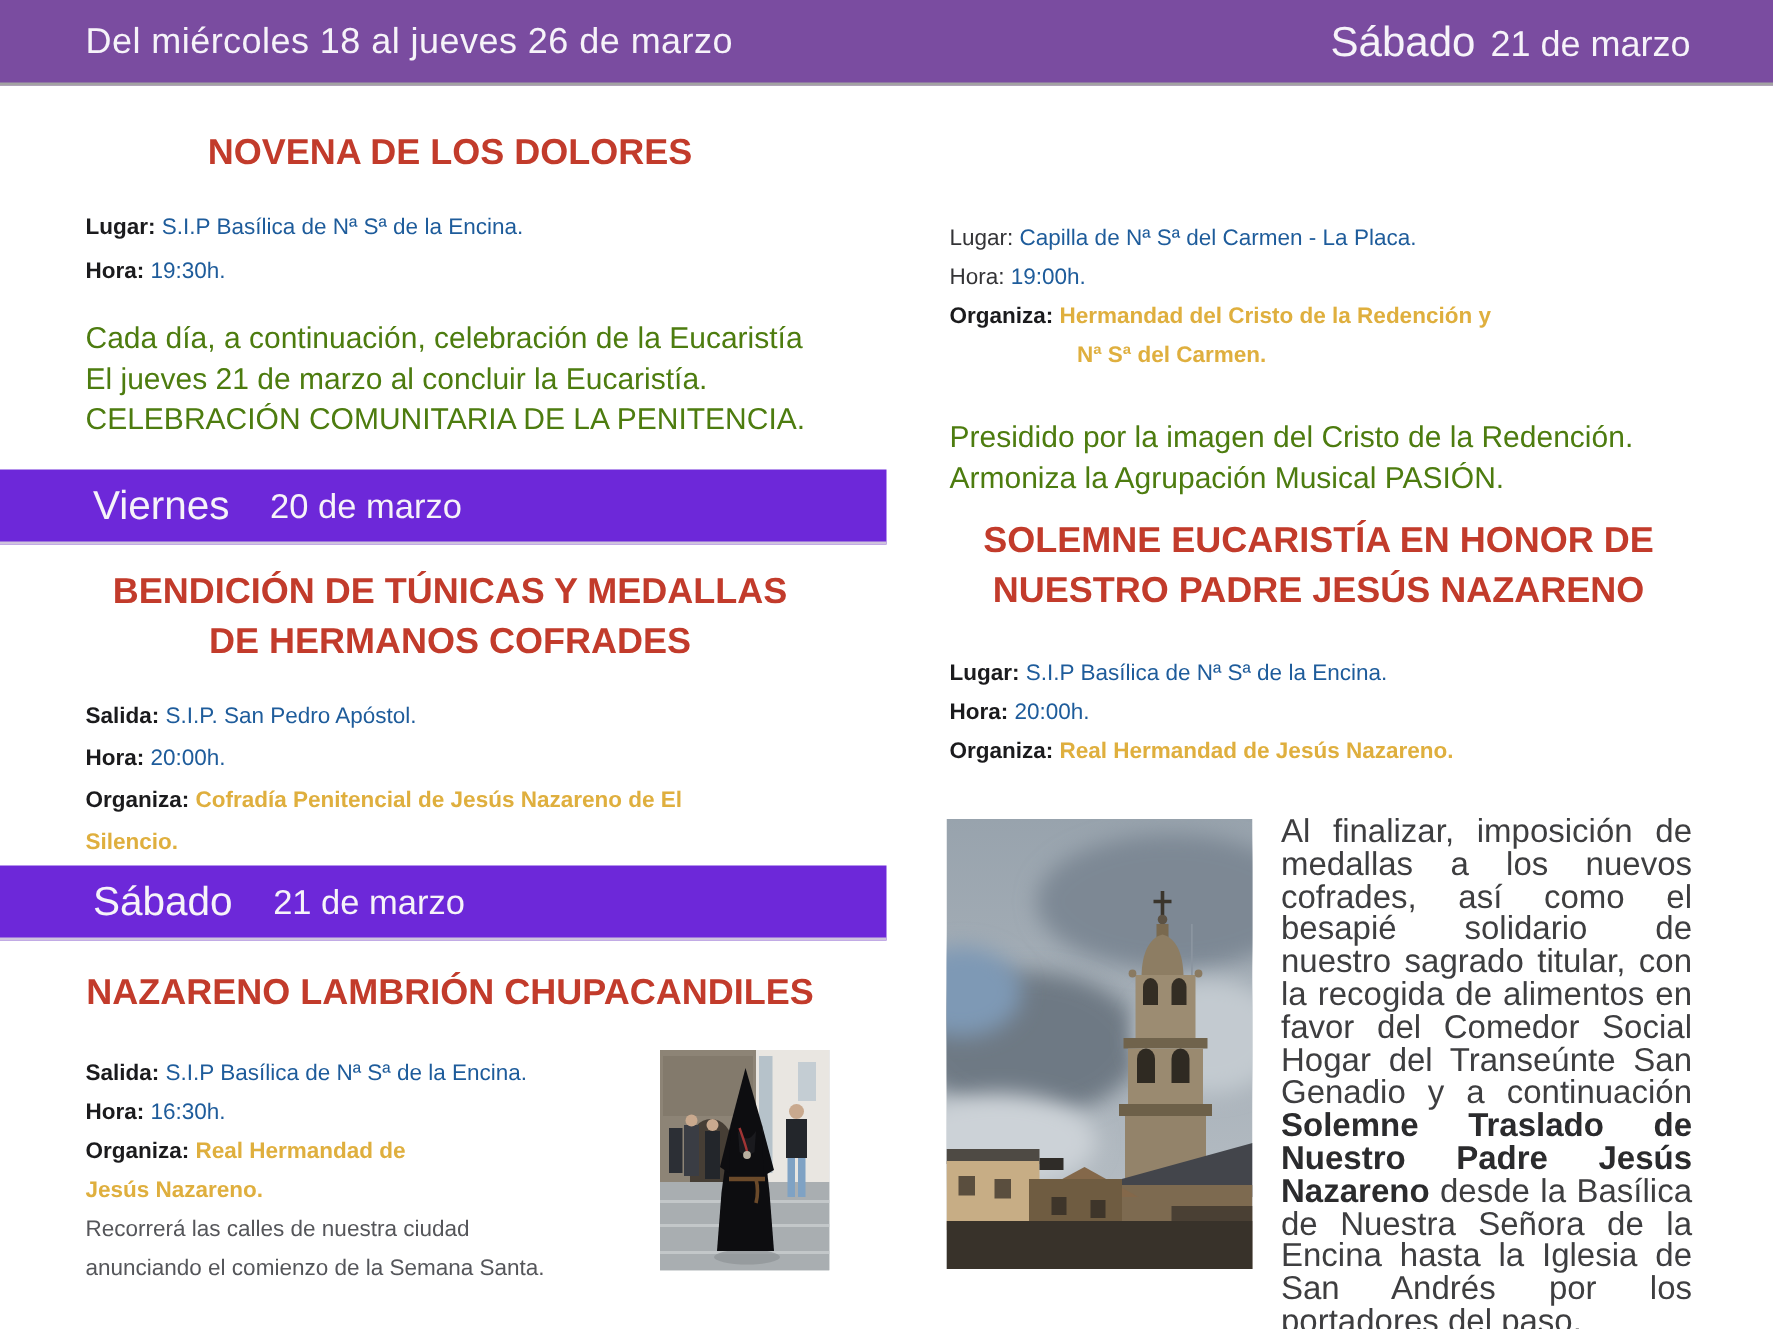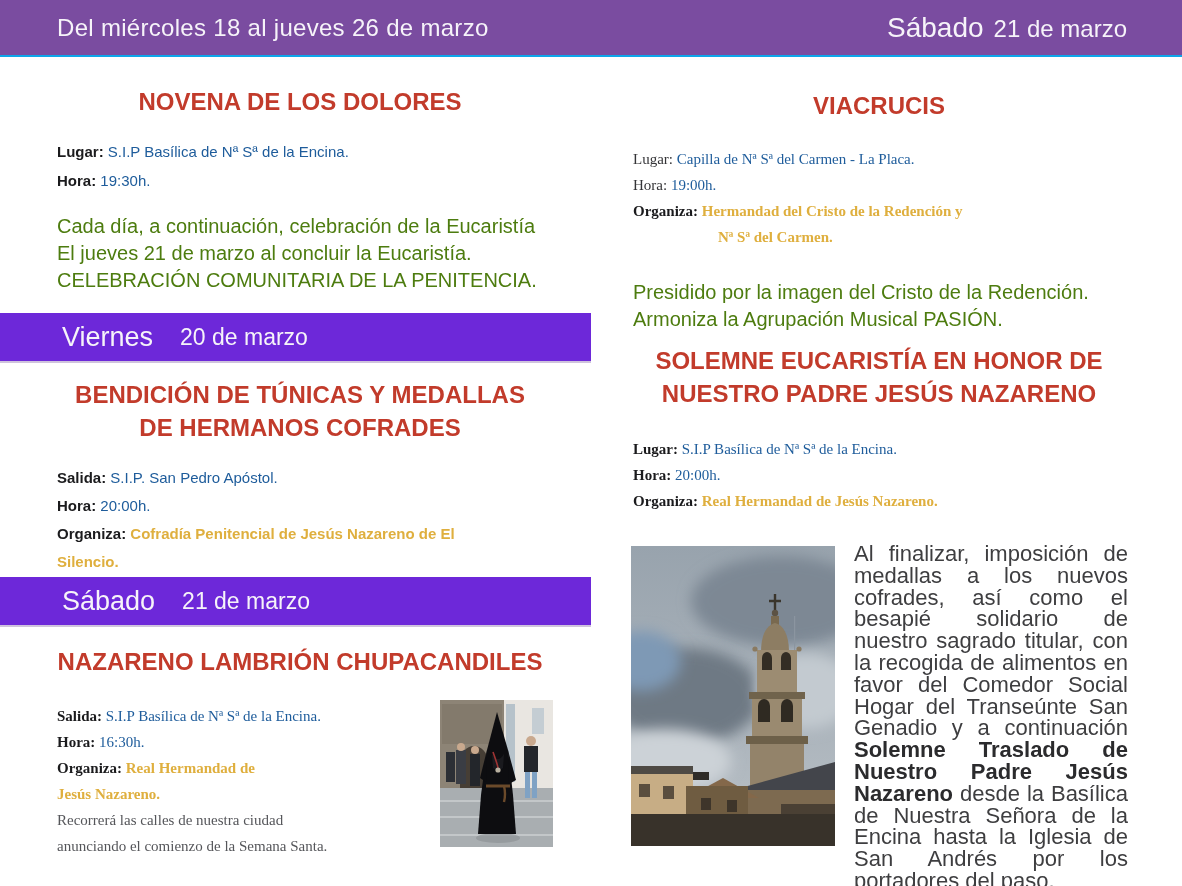--- a/index.html
+++ b/index.html
@@ -3,41 +3,41 @@
 <meta charset="utf-8">
 <style>
   html,body{margin:0;padding:0;background:#ffffff;}
   .page{position:relative;width:1182px;height:886px;background:#ffffff;overflow:hidden;
         font-family:"Liberation Sans",sans-serif;color:#1d1d1f;}
   .abs{position:absolute;}
 
   
   .topbar{top:0;left:0;width:1182px;height:57px;background:#7a4ca0;color:#f6f3f9;
           display:flex;align-items:center;justify-content:space-between;
-          padding:0 55px 0 57px;box-sizing:border-box;border-bottom:2px solid #0ea5e9;}
+          padding:0 55px 0 57px;box-sizing:border-box;border-bottom:2px solid #a3a3a3;}
   .topbar .range{font-size:24px;letter-spacing:.3px;}
   .topbar .day{font-size:28px;}
   .topbar .date{font-size:24px;margin-left:10px;}
 
   
   .daybar{left:0;width:591px;height:50px;background:#6d28d9;color:#f6f3f9;
           display:flex;align-items:center;padding-left:62px;box-sizing:border-box;
           border-bottom:2px solid #cfc3dd;}
   .daybar .day{font-size:27px;}
   .daybar .date{font-size:23px;margin-left:27px;}
 
   
   .h-red{color:#c23b2b;font-weight:700;font-size:24px;line-height:33px;text-align:center;}
 
   
   .info{font-size:15px;}
   .line{display:block;}
   .lh29 .line{line-height:29px;}
   .lh28 .line{line-height:28px;}
-  .lh26 .line{line-height:26px;font-family:Liberation Serif, serif;}
+  .lh26 .line{line-height:26px;}
   .lbl{font-weight:700;color:#1b1b1d;}
   .lblr{font-weight:400;color:#343437;}
   .blue{color:#1e5c9b;}
   .gold{color:#dfaf3e;font-weight:700;}
   .gray{color:#55565a;}
   .para{font-size:20px;color:#4d7c0f;}
   .para .line{line-height:27px;}
   .indent85{margin-left:85px;}
 
   
@@ -155,21 +155,20 @@
     <path d="M57,12 L47,50 L41,95 L38,134 L76,134 L73,95 L68,50 Z" fill="#0d0d10"></path>
     <path d="M47,50 L40,78 L46,82 Z" fill="#0d0d10"></path>
     <path d="M68,50 L76,80 L69,84 Z" fill="#0d0d10"></path>
     <path d="M52,54 q6,10 12,0 l-1,14 q-5,4 -10,0 Z" fill="#1a1a1e"></path>
     <path d="M53,52 q5,14 5,16" stroke="#a03434" stroke-width="1.6" fill="none"></path>
     <circle cx="58" cy="70" r="2.6" fill="#b8b0a0"></circle>
     <path d="M46,86 h24" stroke="#6b4a2a" stroke-width="3"></path>
     <path d="M64,86 q2,8 0,16" stroke="#6b4a2a" stroke-width="2.4" fill="none"></path>
   </svg>
 
-  <div class="abs h-red" style="top:89px;left:596px;width:566px;">VIACRUCIS</div>
 
   <div class="abs info lh26" style="top:146px;left:633px;width:520px;">
     <span class="line">
       <span class="lblr">Lugar:</span>
       <span class="blue">Capilla de Nª Sª del Carmen - La Placa.</span>
     </span>
     <span class="line">
       <span class="lblr">Hora:</span>
       <span class="blue">19:00h.</span>
     </span>

